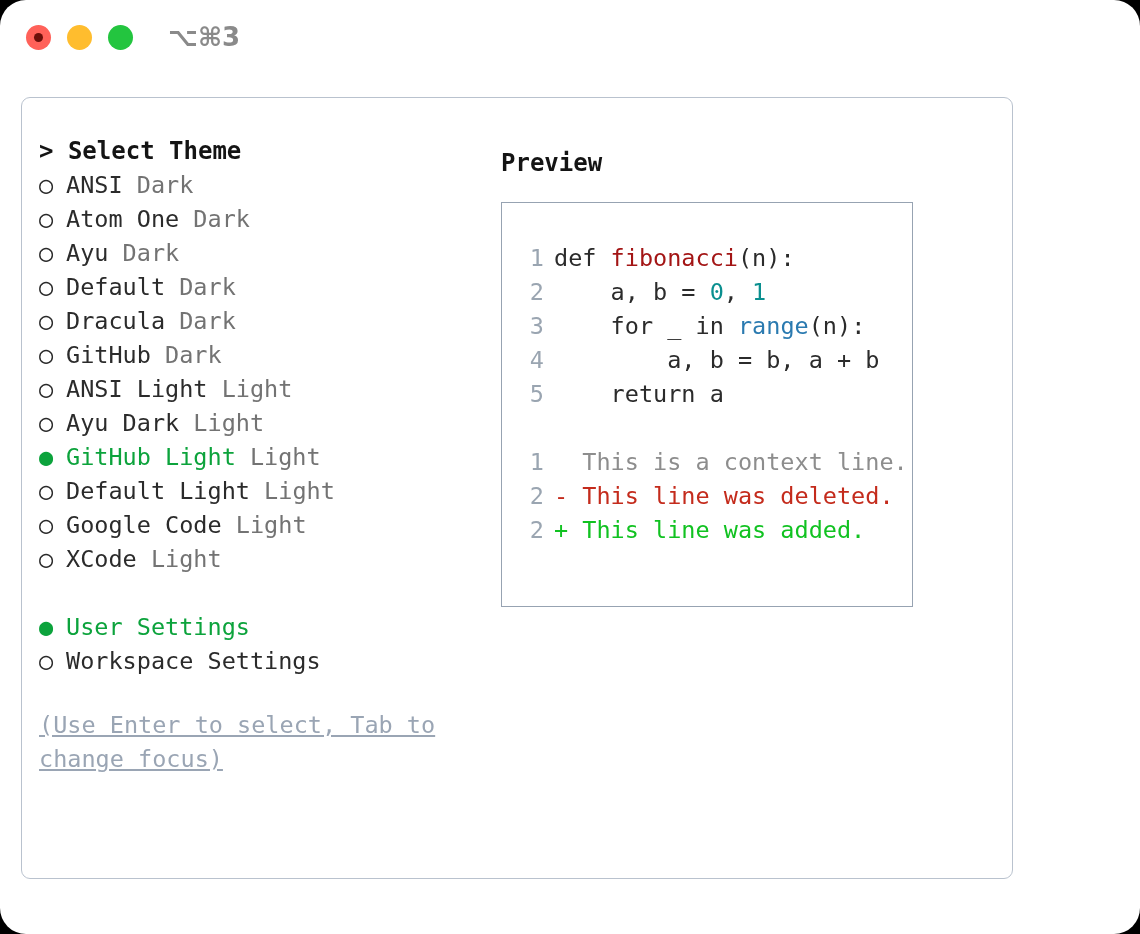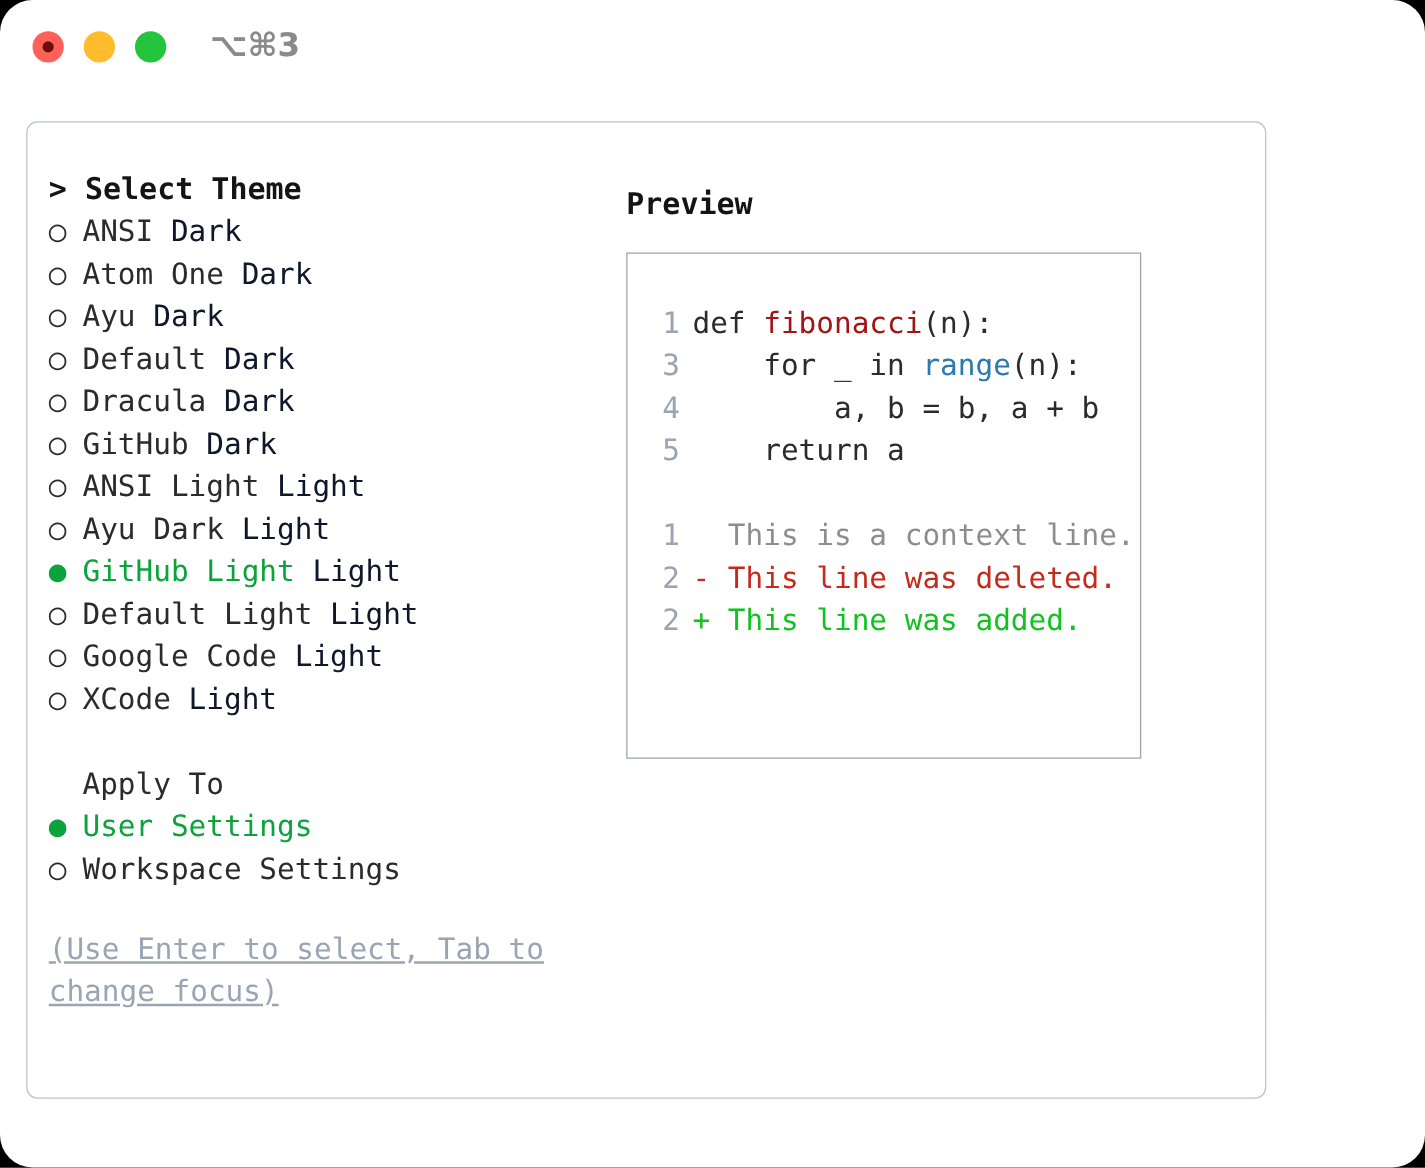--- a/index.html
+++ b/index.html
@@ -104,21 +104,21 @@
     white-space: pre;
   }
   .marker {
     display: inline-block;
     width: 27px;
     color: #2b2b2b;
   }
   .marker.sel { color: #0ca33c; }
   .row.sel .name { color: #0ca33c; }
   .variant {
-    color: #0f172a;
+    color: #737373;
   }
   .spacer-row { height: 34px; }
   .hint {
     margin-top: 30px;
     font-size: 23.5px;
     line-height: 34px;
     color: #9aa5b4;
     width: 410px;
     text-decoration: underline;
   }
@@ -197,35 +197,35 @@
           <div class="row"><span class="marker">○ </span><span class="name">ANSI Light</span><span class="variant"> Light</span></div>
           <div class="row"><span class="marker">○ </span><span class="name">Ayu Dark</span><span class="variant"> Light</span></div>
           <div class="row sel"><span class="marker sel">● </span><span class="name">GitHub Light</span><span class="variant"> Light</span></div>
           <div class="row"><span class="marker">○ </span><span class="name">Default Light</span><span class="variant"> Light</span></div>
           <div class="row"><span class="marker">○ </span><span class="name">Google Code</span><span class="variant"> Light</span></div>
           <div class="row"><span class="marker">○ </span><span class="name">XCode</span><span class="variant"> Light</span></div>
         </div>
 
       <div class="spacer-row"></div>
 
-      <div class="row"><span class="marker">  </span><span>Apply To</span></div>
 
       <div id="apply-list">
           <div class="row sel"><span class="marker sel">● </span><span class="name">User Settings</span></div>
           <div class="row"><span class="marker">○ </span><span class="name">Workspace Settings</span></div>
         </div>
 
       <div class="hint">(Use Enter to select, Tab to change focus)</div>
     </div>
 
     <div class="right-col">
       <div class="preview-title">Preview</div>
       <div class="preview-box">
         <div id="code-block">
             <div class="code-line"><span class="lineno">1</span><span class="tok-plain">def </span><span class="tok-fn">fibonacci</span><span class="tok-plain">(n):</span></div>
+            <div class="code-line"><span class="lineno">2</span><span class="tok-plain">    a, b = </span><span class="tok-num">0</span><span class="tok-plain">, </span><span class="tok-num">1</span></div>
             <div class="code-line"><span class="lineno">3</span><span class="tok-plain">    for _ in </span><span class="tok-blue">range</span><span class="tok-plain">(n):</span></div>
             <div class="code-line"><span class="lineno">4</span><span class="tok-plain">        a, b = b, a + b</span></div>
             <div class="code-line"><span class="lineno">5</span><span class="tok-plain">    return a</span></div>
           </div>
         <div class="gap"></div>
         <div id="diff-block">
             <div class="code-line"><span class="lineno">1</span><span class="diff-ctx">  </span><span class="diff-ctx">This is a context line.</span></div>
             <div class="code-line"><span class="lineno">2</span><span class="diff-del">- </span><span class="diff-del">This line was deleted.</span></div>
             <div class="code-line"><span class="lineno">2</span><span class="diff-add">+ </span><span class="diff-add">This line was added.</span></div>
           </div>

